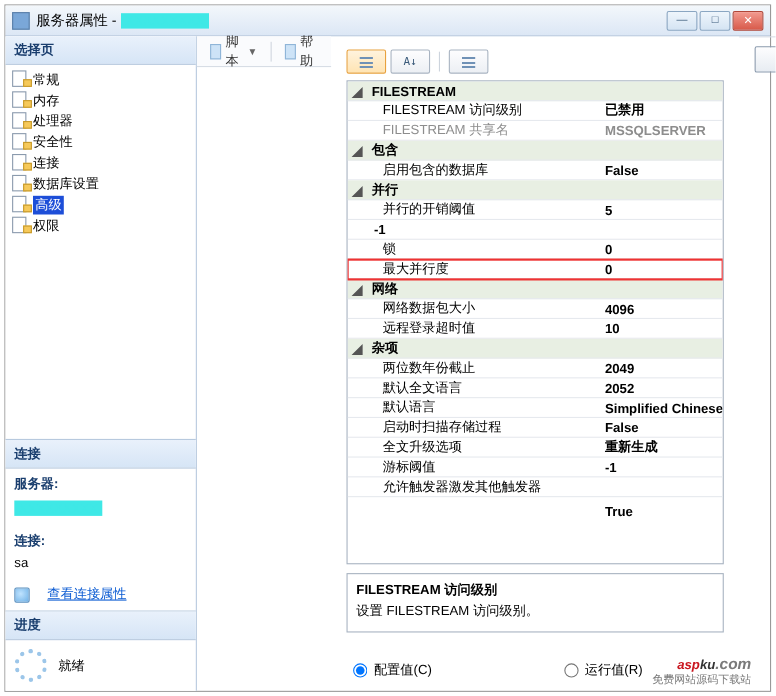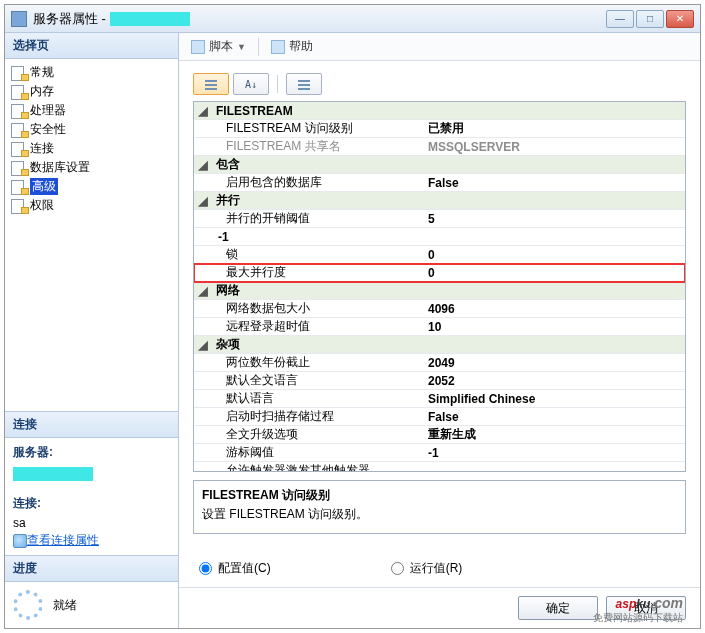--- a/index.html
+++ b/index.html
@@ -9,37 +9,37 @@
 .titlebar .ti{width:16px;height:16px;background:#7aa7d8;border:1px solid #5a7fa8;margin-right:6px}
 .titlebar .txt{color:#000;font-size:13px}
 .titlebar .redact{background:#3fe8e6;color:#3fe8e6;padding:0 4px;margin-left:4px}
 .titlebar .spacer{flex:1}
 .winbtn{width:28px;height:18px;border:1px solid #8aa6c2;background:linear-gradient(#eef5fc,#d5e4f3);margin-left:2px;display:flex;align-items:center;justify-content:center;color:#3a5a7a;font-size:10px;border-radius:2px}
 .winbtn.close{background:linear-gradient(#f29a8f,#d85a4a);color:#fff;border-color:#b04638}
 .body{flex:1;display:flex;min-height:0}
 .left{width:174px;border-right:1px solid #b7c9de;display:flex;flex-direction:column;background:#fff}
 .panelhdr{background:linear-gradient(#e9f1fb,#d6e5f6);border-bottom:1px solid #b7c9de;padding:4px 8px;font-weight:bold;color:#1a3e6e}
 .pagelist{padding:4px 2px}
-.pageitem{display:flex;align-items:center;padding:1px 4px;gap:3px}
+.pageitem{display:flex;padding:1px 4px;gap:3px}
 .pageitem.sel .lbl{background:#1d4ed8;color:#fff;padding:0 2px}
 .leaficon{width:16px;height:14px;position:relative}
 .leaficon::before{content:"";position:absolute;width:11px;height:13px;background:#fff;border:1px solid #8a9aad;left:0;top:0}
 .leaficon::after{content:"";position:absolute;width:6px;height:5px;background:#f6c95a;border:1px solid #c79a2c;right:-2px;bottom:-1px}
 .divider{flex:1}
 .connection{border-top:1px solid #b7c9de}
 .connbody{padding:6px 8px;color:#000}
 .connbody .hdr2{color:#1a3e6e;font-weight:bold;margin-bottom:4px}
 .connbody .redact{background:#3fe8e6;color:#3fe8e6;display:inline-block;padding:0 4px;margin:2px 0 8px 0}
 .connbody a{color:#0b5bd3;text-decoration:underline;cursor:pointer}
-.linkrow{display:flex;align-items:center;gap:0;margin-top:2px}
+.linkrow{display:flex;align-items:center;gap:16px;margin-top:14px}
 .linkicon{width:14px;height:14px;background:radial-gradient(circle at 40% 40%,#bfe3ff,#6fb1e6);border:1px solid #5a8fbe;border-radius:2px}
 .progress{border-top:1px solid #b7c9de}
 .progbody{padding:8px;display:flex;align-items:center;gap:10px}
 .ring{width:30px;height:30px;border:4px dotted #9cc6e9;border-radius:50%}
-.right{flex:1;display:flex;flex-direction:column;min-width:0}
+.right{flex:1;display:flex;flex-direction:row;min-width:0}
 .toolbar{height:28px;border-bottom:1px solid #d7dde5;display:flex;align-items:center;padding:0 8px;gap:4px;background:#fafbfd}
 .tbtn{display:flex;align-items:center;gap:4px;padding:2px 4px;color:#333}
 .tbtn .ico{width:14px;height:14px;background:#cde3f7;border:1px solid #8fb5d8}
 .tsep{width:1px;height:18px;background:#d0d6de;margin:0 4px}
 .content{flex:1;padding:12px 14px 10px 14px;display:flex;flex-direction:column;min-height:0}
 .gridbar{display:flex;align-items:center;gap:4px;margin-bottom:6px}
 .gbtn{width:36px;height:22px;border:1px solid #a8b3c1;background:linear-gradient(#fdfdfe,#eceff4);display:flex;align-items:center;justify-content:center;border-radius:2px}
 .gbtn.sel{border-color:#e8a13d;background:linear-gradient(#fff3de,#ffe4b3)}
 .gbtn .gi{width:12px;height:12px;background:repeating-linear-gradient(0deg,#6f91b6 0 2px,transparent 2px 4px)}
 .gbtn .az{font-family:Consolas,monospace;font-size:10px;color:#3a5a7a}

